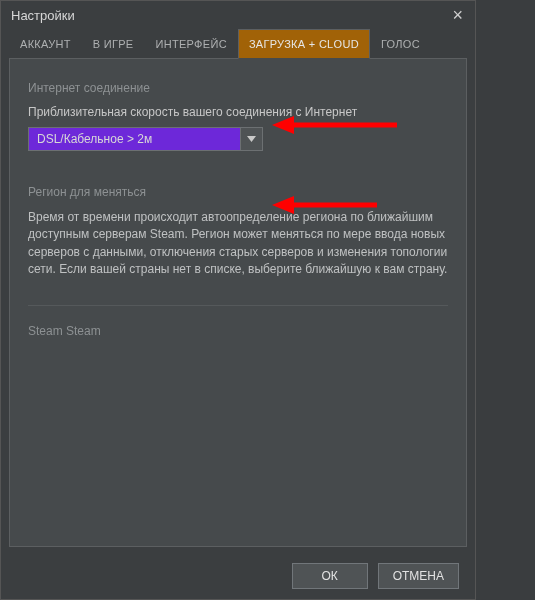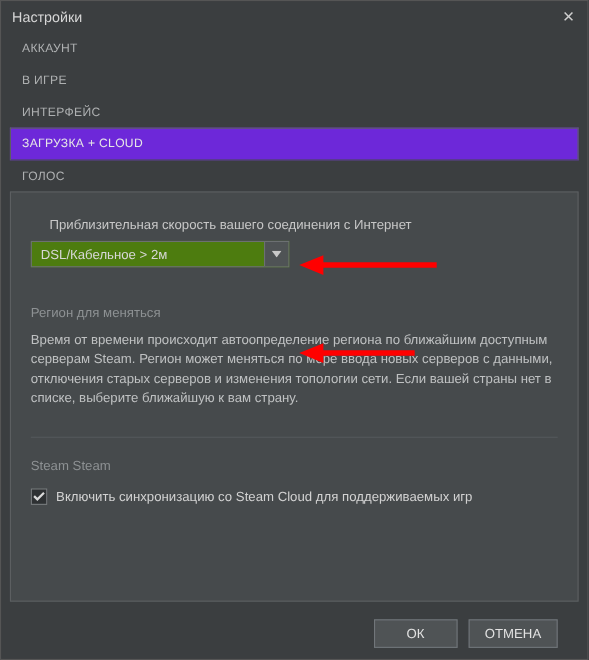--- a/index.html
+++ b/index.html
@@ -6,21 +6,21 @@
   body {
     width: 535px; height: 600px;
     background: #3a3d3f;
     font-family: Arial, "Helvetica Neue", Helvetica, sans-serif;
     font-size: 12px;
     color: #c7c7c7;
     overflow: hidden;
     position: relative;
   }
   .window {
-    width: 535px; height: 600px;
+    width: 476px; height: 600px;
     background: #3b3e40;
     border: 1px solid #555;
     display: flex;
     flex-direction: column;
   }
   .titlebar {
     height: 28px;
     display: flex;
     align-items: center;
     padding: 0 8px 0 10px;
@@ -32,34 +32,33 @@
     font-size: 18px;
     color: #cfcfcf;
     cursor: pointer;
     padding: 0 4px;
     line-height: 1;
   }
   .tabs {
     display: flex;
     padding: 0 8px;
     gap: 0;
-    flex-direction: column;
   }
   .tab {
     padding: 8px 10px 8px 10px;
     font-size: 11px;
     color: #aeb0b1;
     cursor: pointer;
     border: 1px solid transparent;
     border-bottom: none;
     letter-spacing: 0.3px;
     white-space: nowrap;
   }
   .tab.active {
-    background: #6d28d9;
+    background: #a16207;
     border: 1px solid #5c5f61;
     border-bottom: 1px solid #464a4c;
     color: #e6e6e6;
     position: relative;
     z-index: 2;
   }
   .panel {
     margin: 0 8px 8px 8px;
     background: #464a4c;
     border: 1px solid #5c5f61;
@@ -70,26 +69,25 @@
   }
   .section-heading {
     color: #8d9193;
     font-size: 12px;
     margin-bottom: 10px;
   }
   .field-label {
     color: #c7c7c7;
     font-size: 12px;
     margin-bottom: 8px;
-    margin-left: 17px;
   }
   .dropdown {
     width: 235px;
     height: 24px;
-    background: #4d7c0f;
+    background: #6d28d9;
     border: 1px solid #6c7072;
     display: flex;
     align-items: center;
     cursor: pointer;
   }
   .dropdown .dd-text {
     flex: 1;
     color: #d7d7d7;
     font-size: 12px;
     padding: 0 8px;
@@ -131,21 +129,21 @@
   }
   .checkbox svg { display: block; }
   .checkbox-label {
     color: #d2d2d2;
     font-size: 12px;
   }
   .footer {
     display: flex;
     justify-content: flex-end;
     gap: 10px;
-    padding: 8px 27px 10px 10px;
+    padding: 8px 16px 10px 10px;
   }
   .btn {
     min-width: 76px;
     height: 26px;
     background: #4f5355;
     border: 1px solid #71767a;
     color: #e2e2e2;
     font-size: 12px;
     display: flex;
     align-items: center;
@@ -173,20 +171,21 @@
   <div class="tabs">
     <div class="tab"><span>АККАУНТ</span></div>
     <div class="tab"><span>В ИГРЕ</span></div>
     <div class="tab"><span>ИНТЕРФЕЙС</span></div>
     <div class="tab active"><span>ЗАГРУЗКА + CLOUD</span></div>
     <div class="tab"><span>ГОЛОС</span></div>
   </div>
 
   <div class="panel">
 
+    <div class="section-heading">Интернет соединение</div>
     <div class="field-label">Приблизительная скорость вашего соединения с Интернет</div>
     <div class="dropdown">
       <span class="dd-text">DSL/Кабельное &gt; 2м</span>
       <span class="dd-btn">
         <svg width="9" height="6" viewBox="0 0 9 6">
             <path d="M0 0 L9 0 L4.5 6 Z" fill="#c9c9c9"></path>
           </svg>
       </span>
     </div>
 
@@ -203,28 +202,20 @@
       <line x1="105" y1="12" x2="18" y2="12" stroke="#ff0000" stroke-width="5"></line>
       <polygon points="0,12 22,3 22,21" fill="#ff0000"></polygon>
     </svg>
 
     <div class="helptext">Время от времени происходит автоопределение региона по ближайшим доступным серверам Steam. Регион может меняться по мере ввода новых серверов с данными, отключения старых серверов и изменения топологии сети. Если вашей страны нет в списке, выберите ближайшую к вам страну.</div>
 
     <hr class="divider">
 
     <div class="section-heading">Steam Steam</div>
 
-    <div class="checkbox-row">
-      <span class="checkbox">
-        <svg width="11" height="9" viewBox="0 0 11 9">
-            <path d="M1 4 L4 7 L10 1" stroke="#d9d9d9" stroke-width="2" fill="none"></path>
-          </svg>
-      </span>
-      <span class="checkbox-label">Включить синхронизацию со Steam Cloud для поддерживаемых игр</span>
-    </div>
 
   </div>
 
   <div class="footer">
     <div class="btn">
         <span>ОК</span>
       </div>
     <div class="btn">
         <span>ОТМЕНА</span>
       </div>

